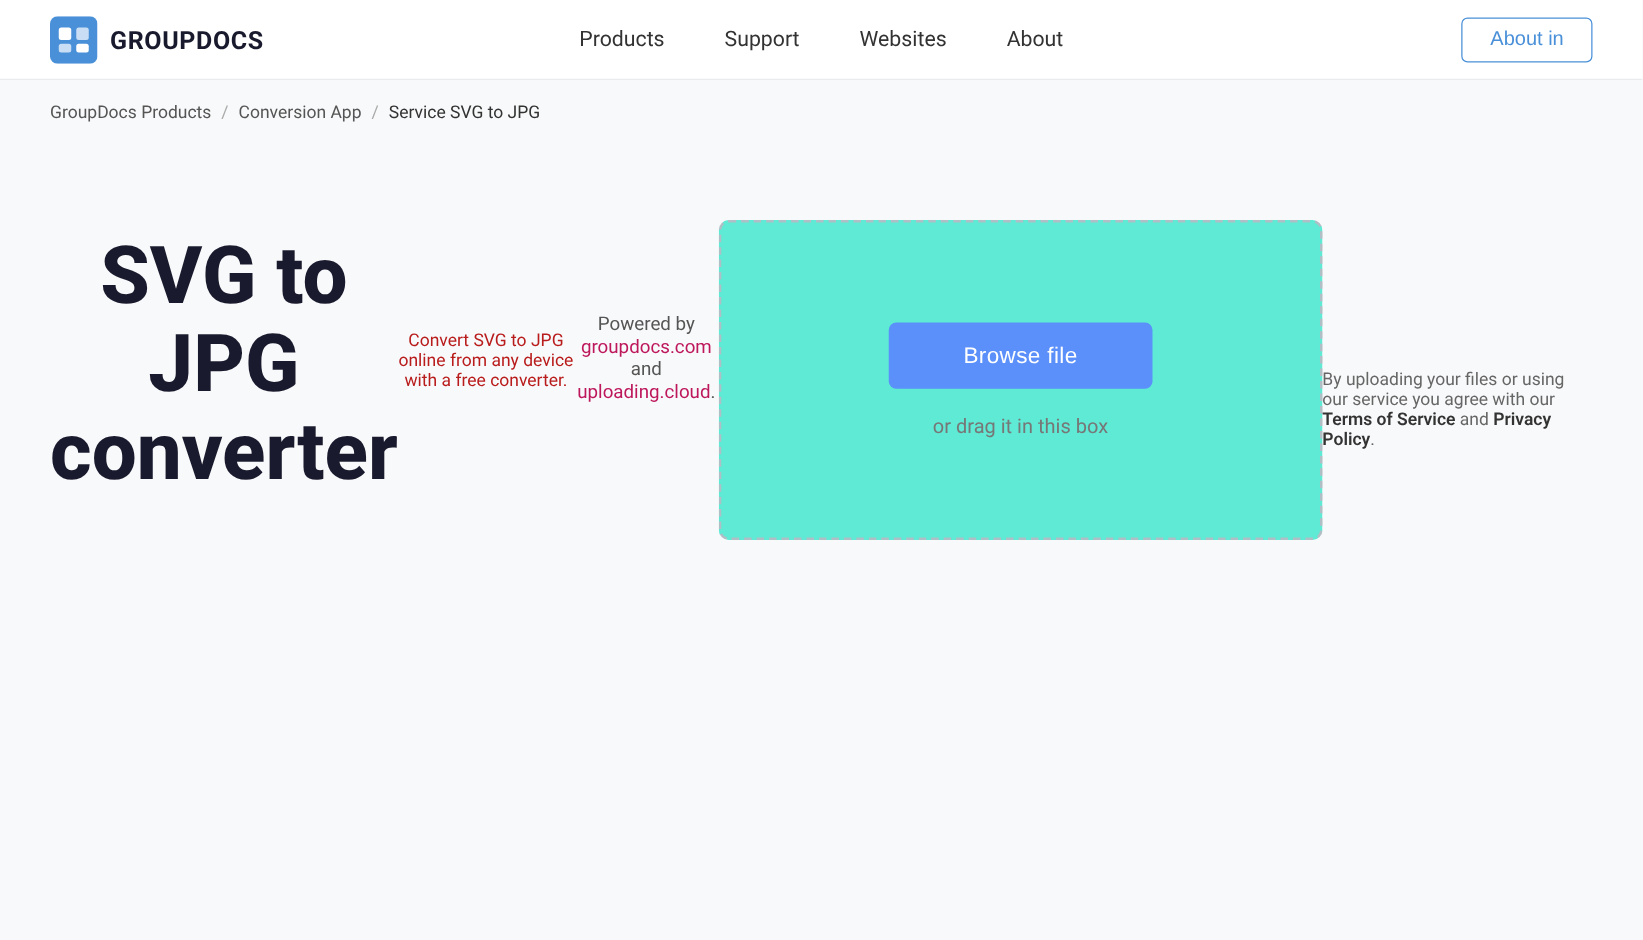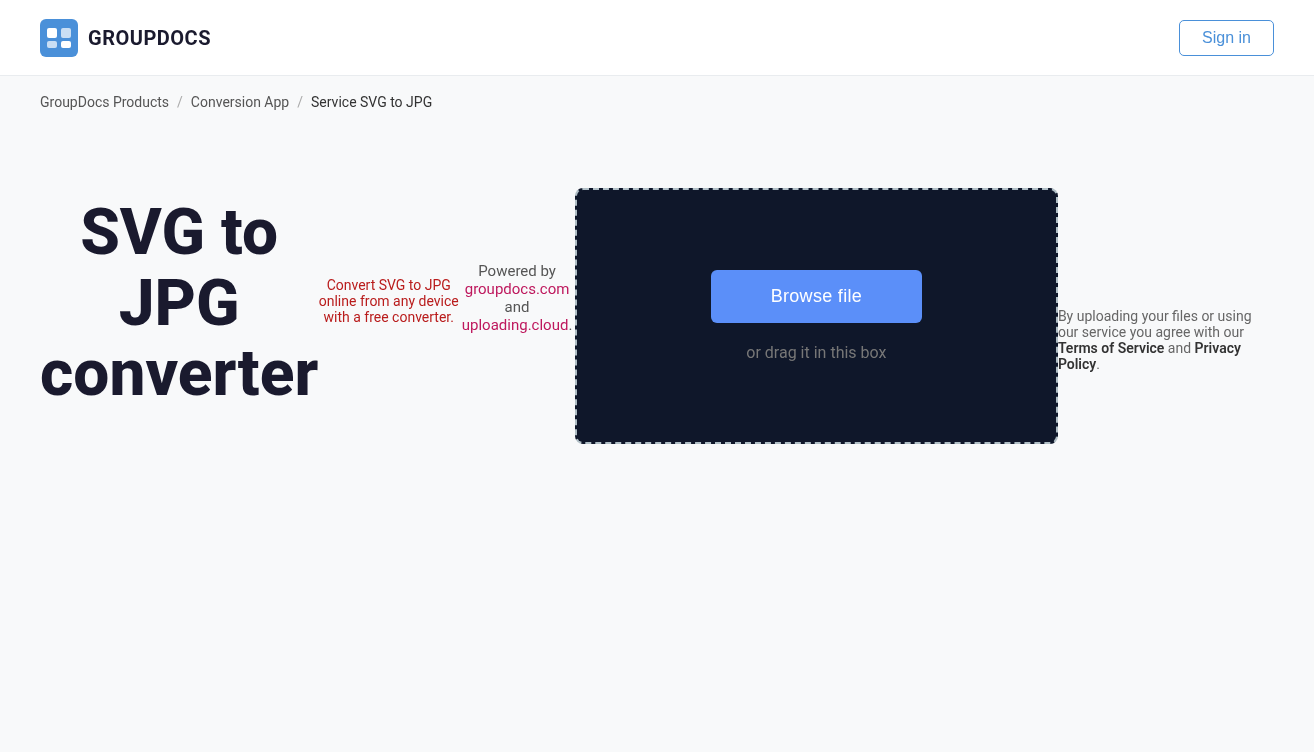--- a/index.html
+++ b/index.html
@@ -13,21 +13,21 @@
       background-color: #f8f9fa;
       color: #333;
       min-height: 752px;
       width: 1314px;
     }
 
     
     header {
       background-color: #ffffff;
       border-bottom: 1px solid #e9ecef;
-      height: 76px;
+      height: 64px;
       display: flex;
       align-items: center;
       padding: 0 40px;
       justify-content: space-between;
     }
 
     .logo-area {
       display: flex;
       align-items: center;
       gap: 10px;
@@ -131,21 +131,21 @@
       color: #be185d;
       text-decoration: none;
     }
 
     
     .upload-box {
       width: 1220px;
       max-width: 100%;
       border: 2px dashed #b0bec5;
       border-radius: 8px;
-      background: #0f172a;
+      background: #5eead4;
       display: flex;
       flex-direction: column;
       align-items: center;
       justify-content: center;
       padding: 80px 40px;
       gap: 20px;
     }
 
     .browse-btn {
       background-color: #5b8ff9;
@@ -186,22 +186,28 @@
     <svg class="logo-icon" viewBox="0 0 38 38" fill="none" xmlns="http://www.w3.org/2000/svg">
       <rect width="38" height="38" rx="6" fill="#4a90d9"></rect>
       <rect x="7" y="9" width="10" height="10" rx="2" fill="white"></rect>
       <rect x="21" y="9" width="10" height="10" rx="2" fill="white" opacity="0.7"></rect>
       <rect x="7" y="22" width="10" height="7" rx="2" fill="white" opacity="0.7"></rect>
       <rect x="21" y="22" width="10" height="7" rx="2" fill="white"></rect>
     </svg>
     <span class="logo-text">GROUPDOCS</span>
   </div>
 
-
-  <button class="sign-in-btn">Sign in</button>
+  <nav>
+    <a href="#">Products</a>
+    <a href="#">Support</a>
+    <a href="#">Websites</a>
+    <a href="#">About</a>
+  </nav>
+
+  <button class="sign-in-btn">About in</button>
 </header>
 
 <div class="breadcrumb">
   <a href="#">GroupDocs Products</a>
   <span class="separator">/</span>
   <a href="#">Conversion App</a>
   <span class="separator">/</span>
   <span class="current">Service SVG to JPG</span>
 </div>
 

